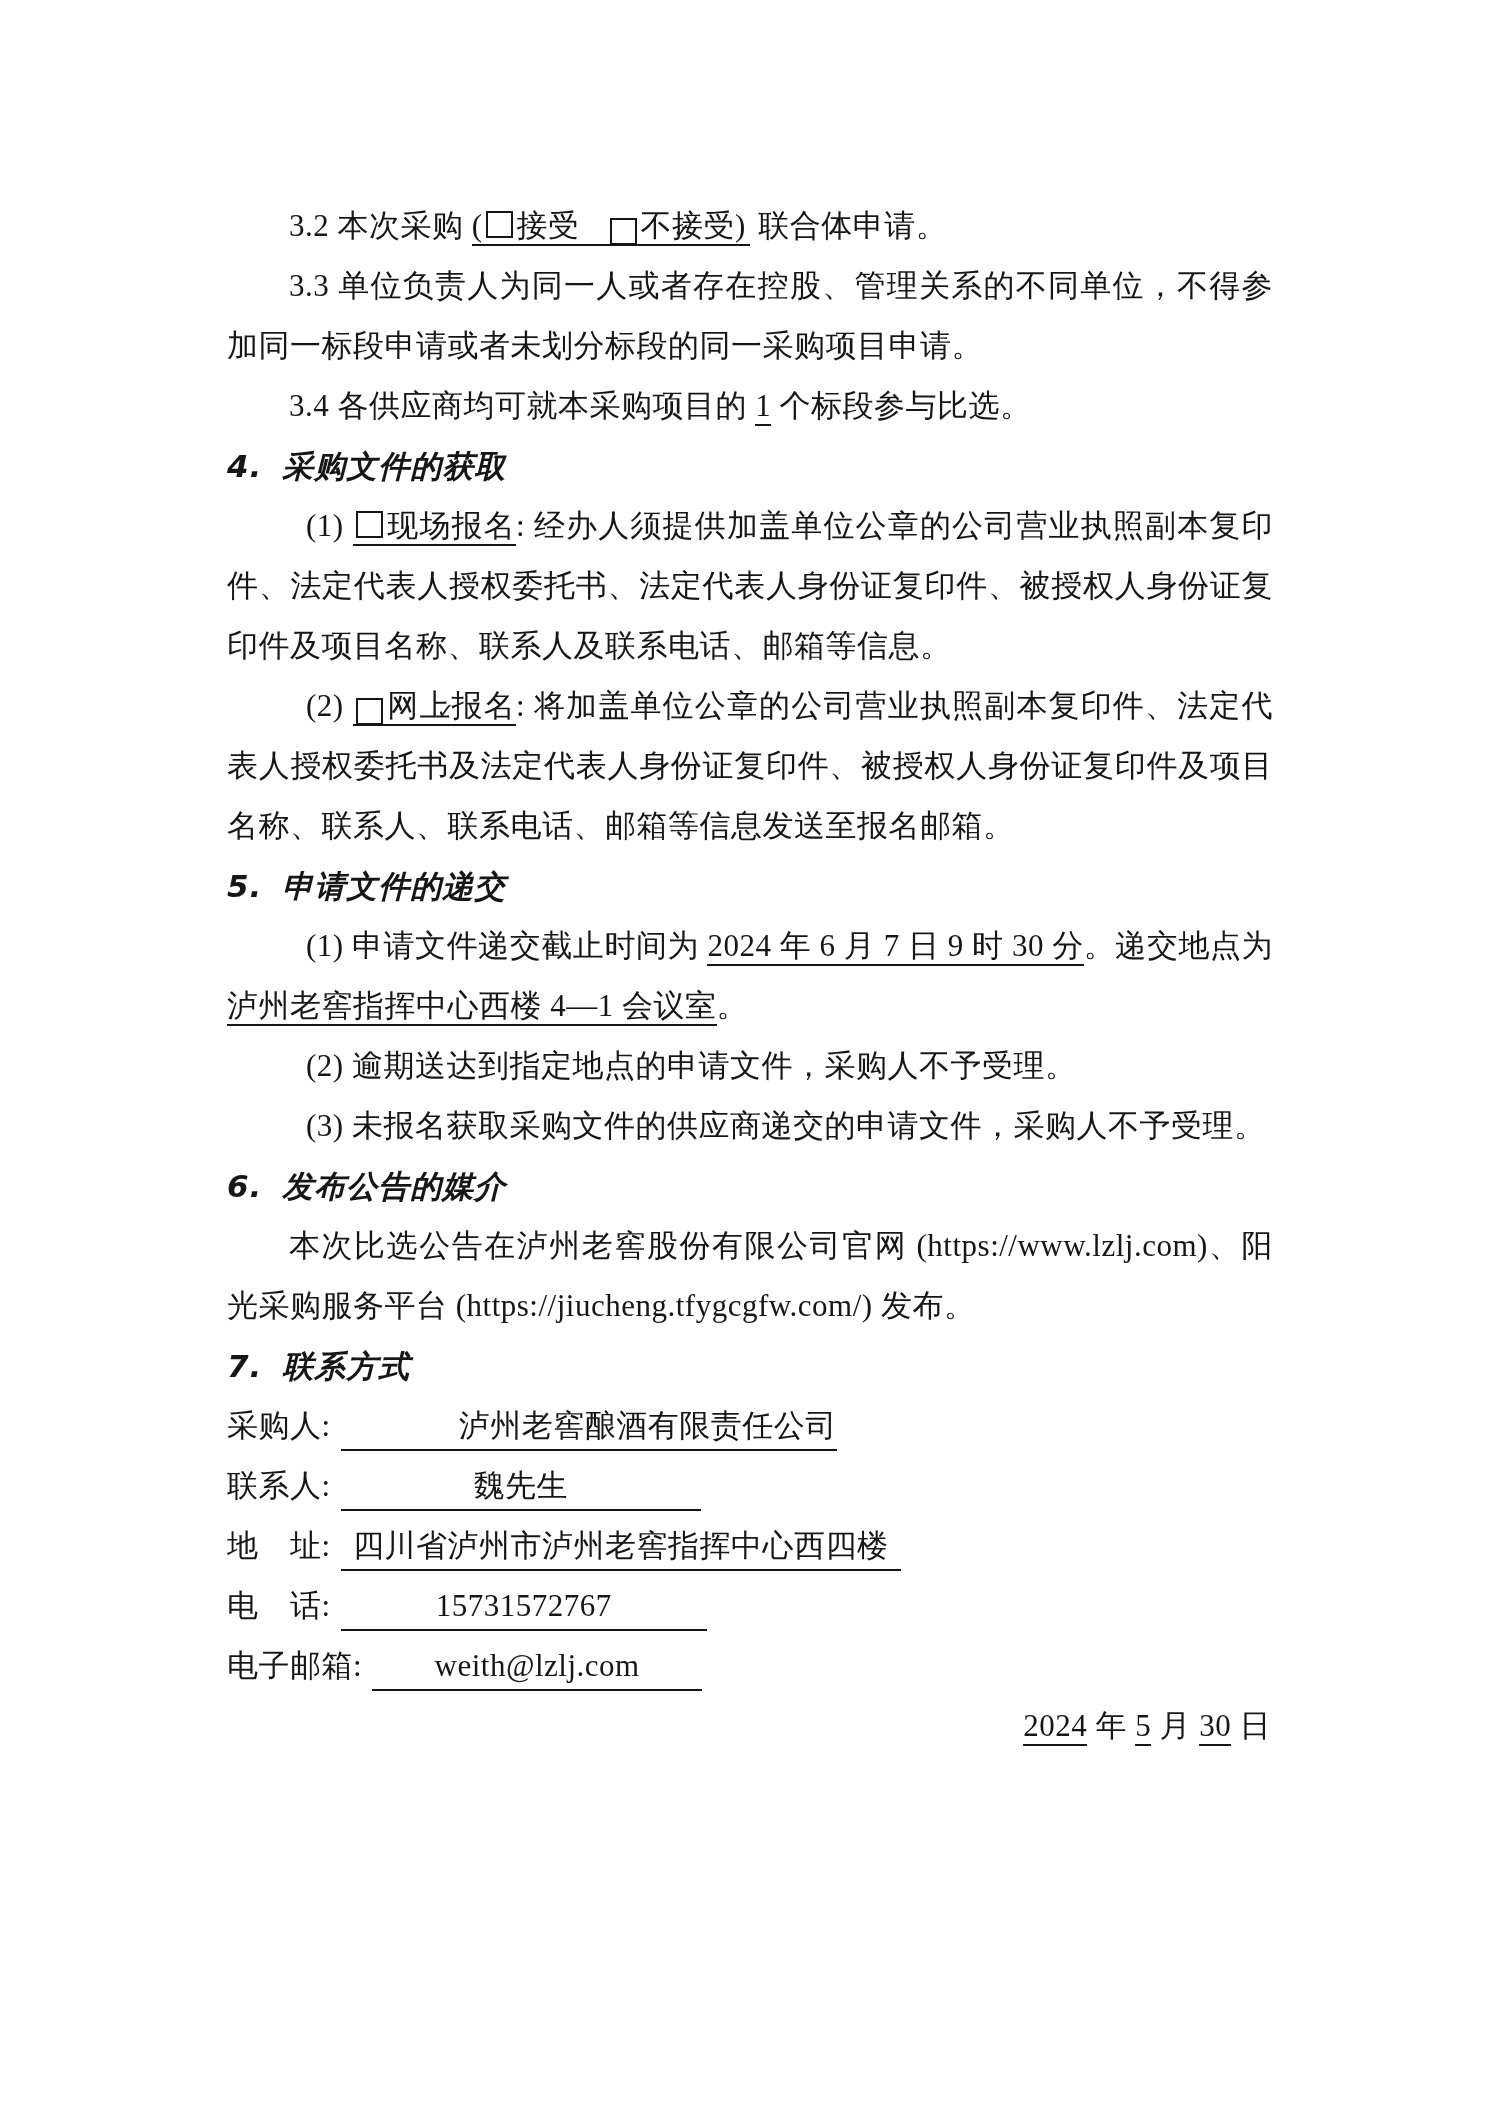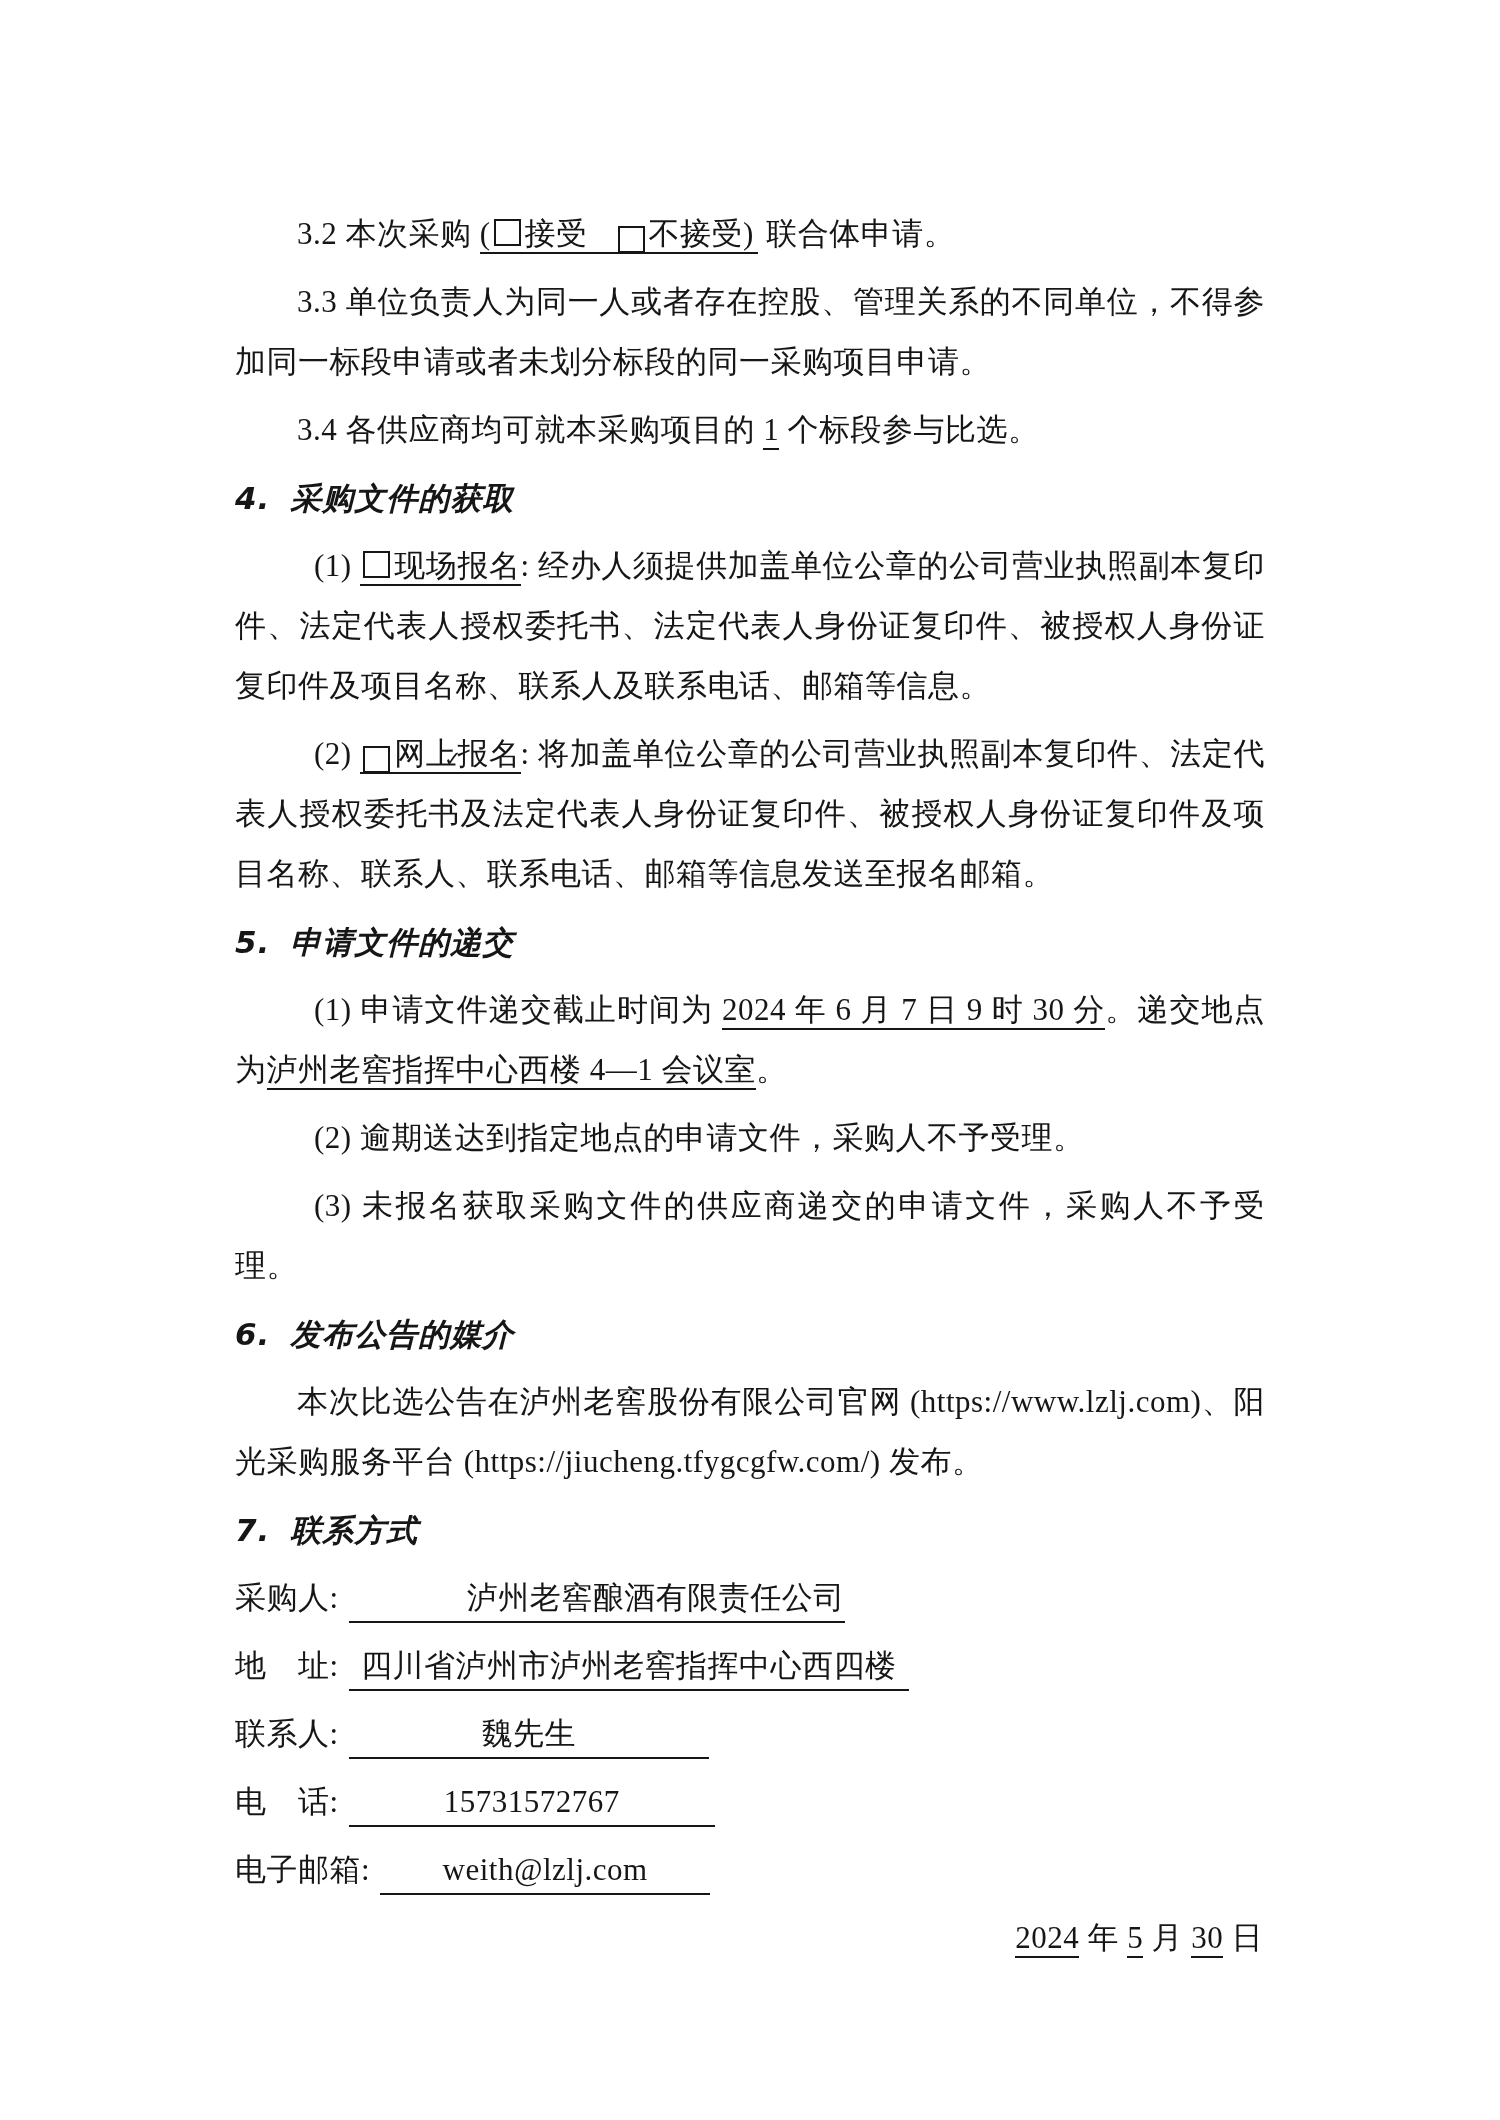--- a/index.html
+++ b/index.html
@@ -4,21 +4,21 @@
 <style>
   html,body{margin:0;padding:0;background:#ffffff;}
   .page{
     position:relative;width:1500px;height:2120px;background:#ffffff;overflow:hidden;
     font-family:"Liberation Serif","DejaVu Serif",serif;color:#161616;
   }
   .content{
     position:absolute;left:227px;top:196px;width:1046px;
     font-size:31px;line-height:60px;letter-spacing:0.5px;text-align:justify;
   }
-  .para{margin:8px;padding:0;}
+  .para{margin:0;padding:0;}
   .indent{text-indent:2em;}
   .indent-lg{text-indent:2.55em;}
   .heading{font-family:"DejaVu Sans","Liberation Sans",sans-serif;font-weight:700;letter-spacing:1px;font-style:italic;}
   .hnum{display:inline-block;}
   .htitle{margin-left:20px;}
   .u{border-bottom:2px solid #161616;padding-bottom:1px;text-align:right;}
   .pad-r{padding-right:10px;}
   .pad-s{padding-right:4px;}
   
   .cb{
@@ -77,23 +77,23 @@
     <p class="para indent-lg">(3) 未报名获取采购文件的供应商递交的申请文件，采购人不予受理。</p>
 
     <p class="para heading"><span class="hnum">6.</span><span class="htitle">发布公告的媒介</span></p>
 
     <p class="para indent">本次比选公告在泸州老窖股份有限公司官网 (https://www.lzlj.com)、阳光采购服务平台 (https://jiucheng.tfygcgfw.com/) 发布。</p>
 
     <p class="para heading"><span class="hnum">7.</span><span class="htitle">联系方式</span></p>
 
     <p class="para contact"><span class="clabel">采购人:</span><span class="cfield w-buyer">泸州老窖酿酒有限责任公司</span></p>
 
+    <p class="para contact"><span class="clabel">联系人:</span><span class="cfield w-person">魏先生</span></p>
+
     <p class="para contact"><span class="clabel">地　址:</span><span class="cfield w-addr">四川省泸州市泸州老窖指挥中心西四楼</span></p>
-
-    <p class="para contact"><span class="clabel">联系人:</span><span class="cfield w-person">魏先生</span></p>
 
     <p class="para contact"><span class="clabel">电　话:</span><span class="cfield w-phone">15731572767</span></p>
 
     <p class="para contact"><span class="clabel">电子邮箱:</span><span class="cfield w-mail">weith@lzlj.com</span></p>
 
     <p class="para date-line"><span class="u">2024</span><span> 年 </span><span class="u">5</span><span> 月 </span><span class="u">30</span><span> 日</span></p>
 
   </div>
 </div>
 

